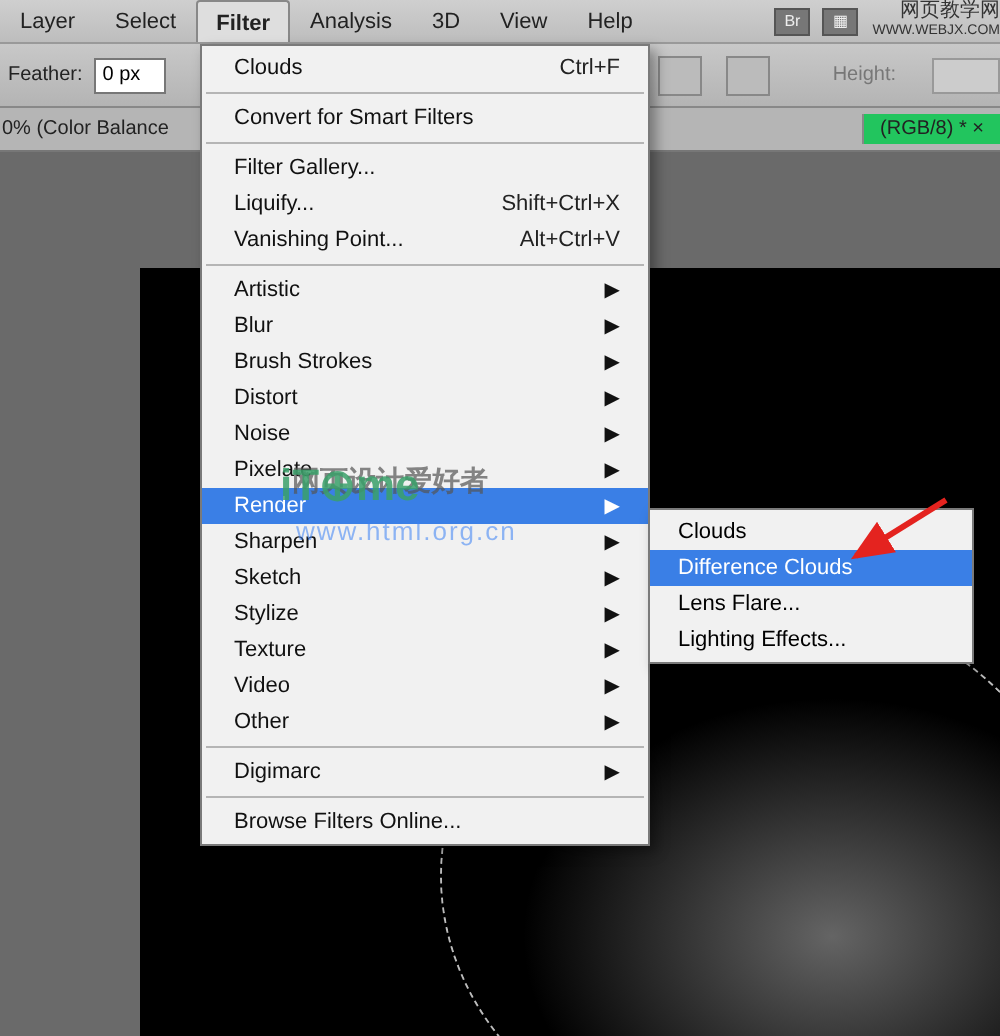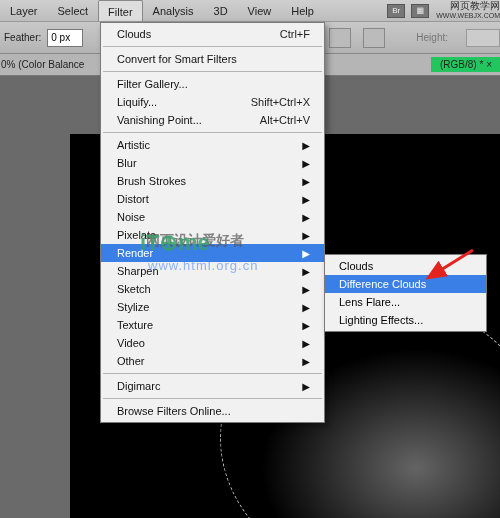--- a/index.html
+++ b/index.html
@@ -1,20 +1,20 @@
 <!DOCTYPE html>
 <html><head>
 <meta charset="utf-8">
 <style>
   * { box-sizing: border-box; margin: 0; padding: 0; font-family: Tahoma, Arial, sans-serif; }
   body { width: 500px; height: 518px; overflow: hidden; background: #000; position: relative; }
 
   .menubar { position: absolute; top: 0; left: 0; right: 0; height: 22px; background: linear-gradient(#cfcfcf,#bdbdbd); display: flex; align-items: center; font-size: 11px; border-bottom:1px solid #999; }
   .menubar .item { padding: 3px 10px; color:#222; }
-  .menubar .item.open { background:#dedede; border:1px solid #888; border-bottom:none; border-radius:2px 2px 0 0; padding:5px 9px 3px 9px; }
+  .menubar .item.open { background:#dedede; border:1px solid #888; border-bottom:none; border-radius:2px 2px 0 0; padding:5px 9px 3px 9px;font-weight:bold; }
   .menubar .spacer { flex:1; }
   .menubar .icon { width:18px; height:14px; margin:0 3px; background:#777; border:1px solid #555; display:inline-flex; align-items:center; justify-content:center; font-size:8px; color:#eee;}
   .menubar .cn-link { font-size:10px; color:#333; margin-left:4px; display:flex; flex-direction:column; line-height:10px;align-items:flex-end;}
 
   .optbar { position:absolute; top:22px; left:0; right:0; height:32px; background:linear-gradient(#c8c8c8,#b4b4b4); border-bottom:1px solid #888; display:flex; align-items:center; font-size:10px; padding-left:4px; gap:6px; }
   .feather-label{color:#222;}
   .feather-input{width:36px; height:18px; font-size:10px; padding:0 3px; background:#fff; border:1px solid #777;}
   .optbar .tool-icon{ width:22px; height:20px; border:1px solid #888; background:#bbb; margin-left:6px;}
   .optbar .ht{ color:#777; margin-left:auto; margin-right:12px;}
   .optbar .htval{ width:34px; height:18px; border:1px solid #999; background:#ccc;}

